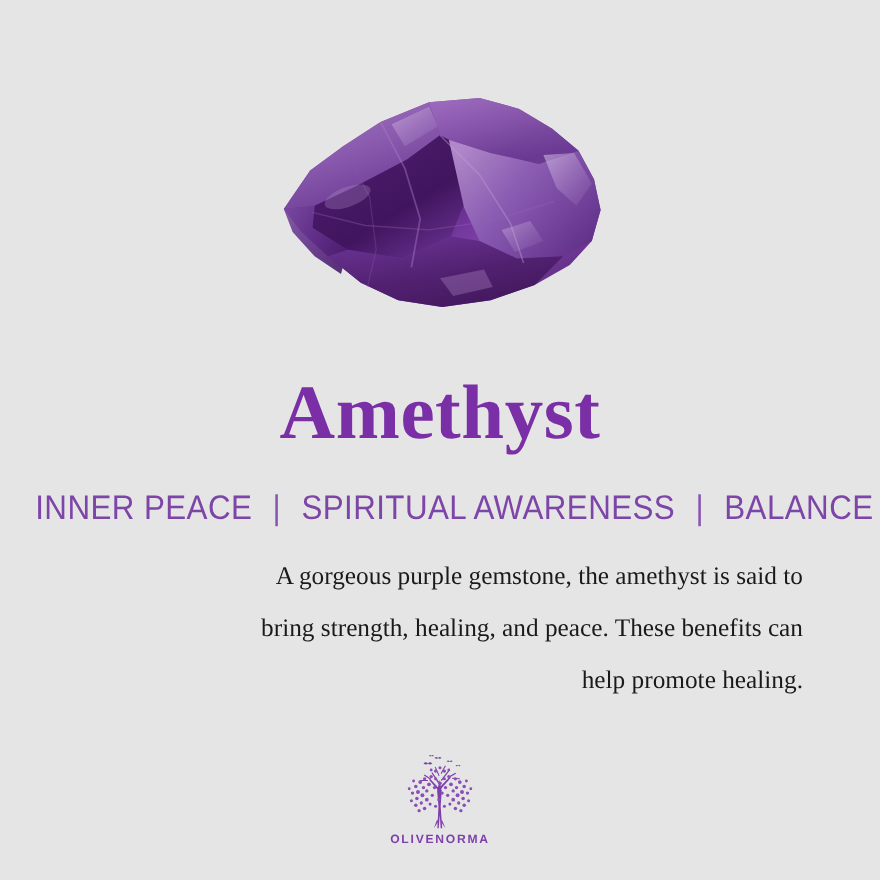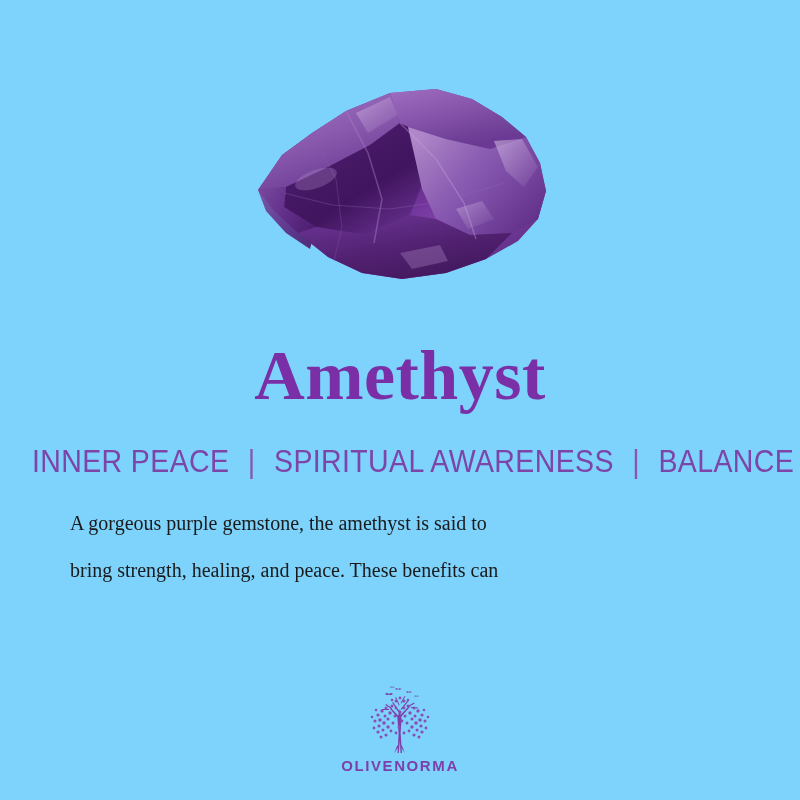--- a/index.html
+++ b/index.html
@@ -10,21 +10,21 @@
     width: 800px;
     height: 800px;
     background: #ffffff;
     font-family: "Liberation Serif", serif;
     overflow: hidden;
   }
   .page {
     position: relative;
     width: 800px;
     height: 800px;
-    background: #7dd3fc;
+    background: #e5e5e5;
   }
 
   
   .gem-wrap {
     position: absolute;
     left: 0;
     top: 78px;
     width: 800px;
     height: 215px;
     display: flex;
@@ -74,44 +74,44 @@
     font-weight: 300;
     color: #8A55B2;
   }
 
   
   .description {
     position: absolute;
     left: 70px;
     top: 500px;
     width: 660px;
-    text-align: left;
+    text-align: right;
     font-family: "Liberation Serif", serif;
-    font-size: 20px;
+    font-size: 23px;
     line-height: 47px;
     color: #1a1a1a;
   }
   .description .dline { display: block; white-space: nowrap; }
 
   
   .logo {
     position: absolute;
     left: 0;
     top: 683px;
     width: 800px;
     display: flex;
     flex-direction: column;
     align-items: center;
   }
   .logo-mark { display: block; }
   .logo-text {
     margin-top: 2px;
     font-family: "Liberation Sans", sans-serif;
     font-weight: 700;
-    font-size: 15px;
+    font-size: 11px;
     letter-spacing: 1.6px;
     color: #7D3FAA;
   }
 </style>
 </head>
 <body>
 
 <div class="page">
 
   <div class="gem-wrap">
@@ -192,20 +192,21 @@
     <span class="kw">INNER PEACE</span>
     <span class="sep">|</span>
     <span class="kw">SPIRITUAL AWARENESS</span>
     <span class="sep">|</span>
     <span class="kw">BALANCE</span>
   </div>
 
   <div class="description">
     <span class="dline">A gorgeous purple gemstone, the amethyst is said to</span>
     <span class="dline">bring strength, healing, and peace. These benefits can</span>
+    <span class="dline">help promote healing.</span>
   </div>
 
   <div class="logo">
     <svg class="logo-mark" width="78" height="72" viewBox="0 0 78 72" aria-hidden="true">
       <g fill="#7D3FAA">
 
         <path d="M36.6 70 L37.6 50 L36.4 36 L38.6 26 L40.6 36 L39.6 50 L41 70
                  L39.6 70 L38.8 58 L37.8 70 Z"></path>
         <path d="M33.4 70 L36.4 62 L37.4 64 Z"></path>
         <path d="M44 70 L40.6 62 L39.8 64 Z"></path>

